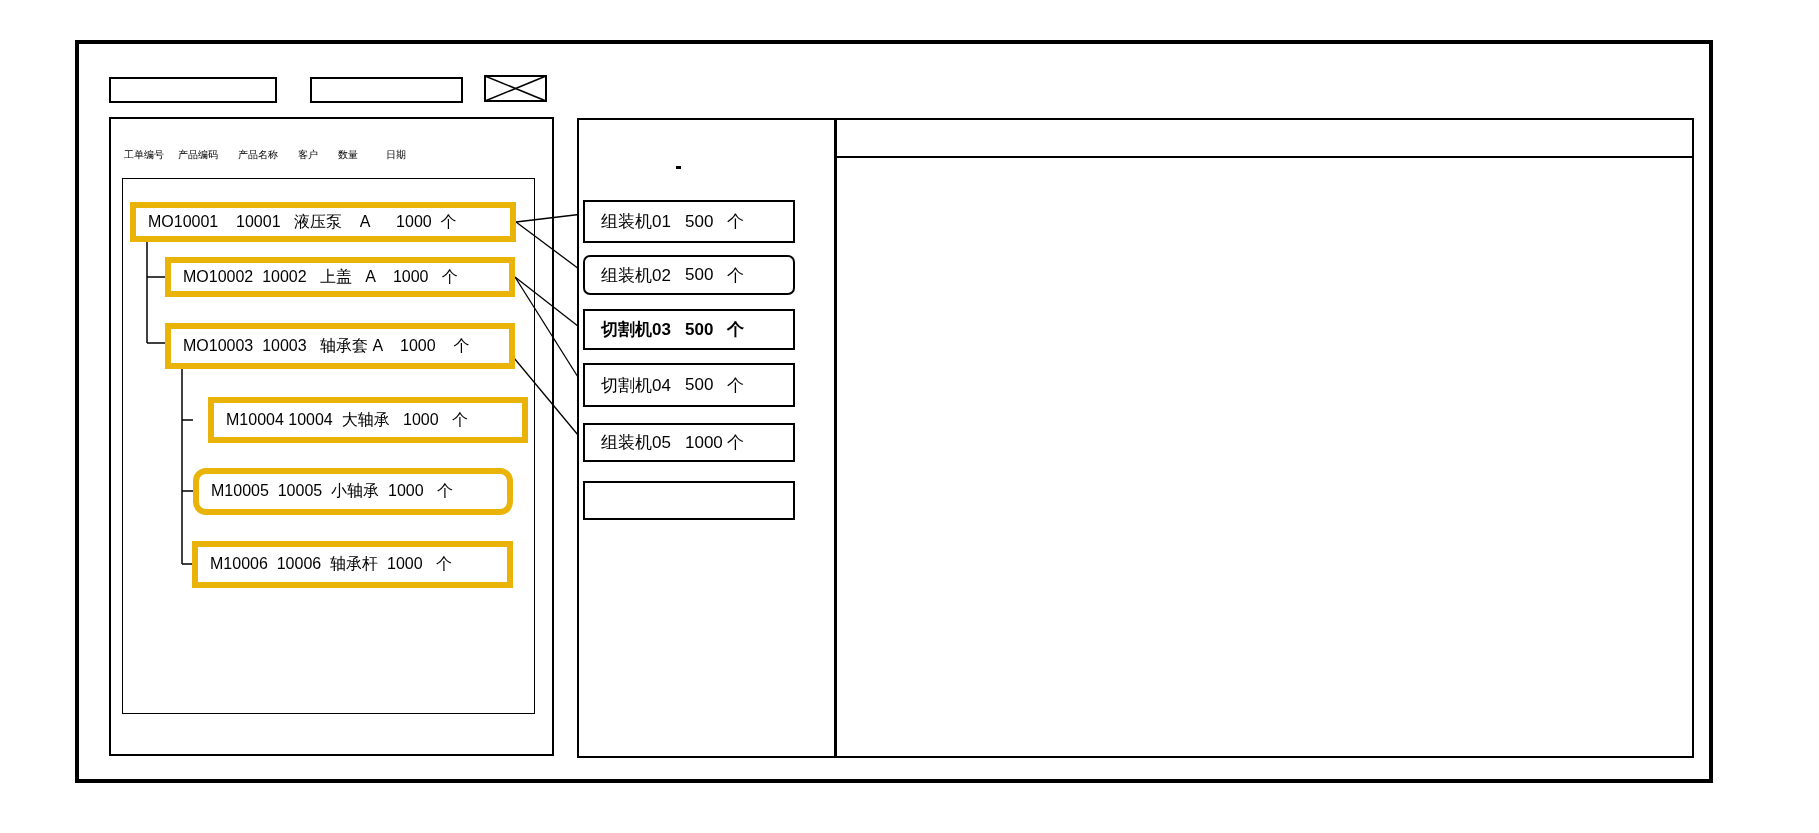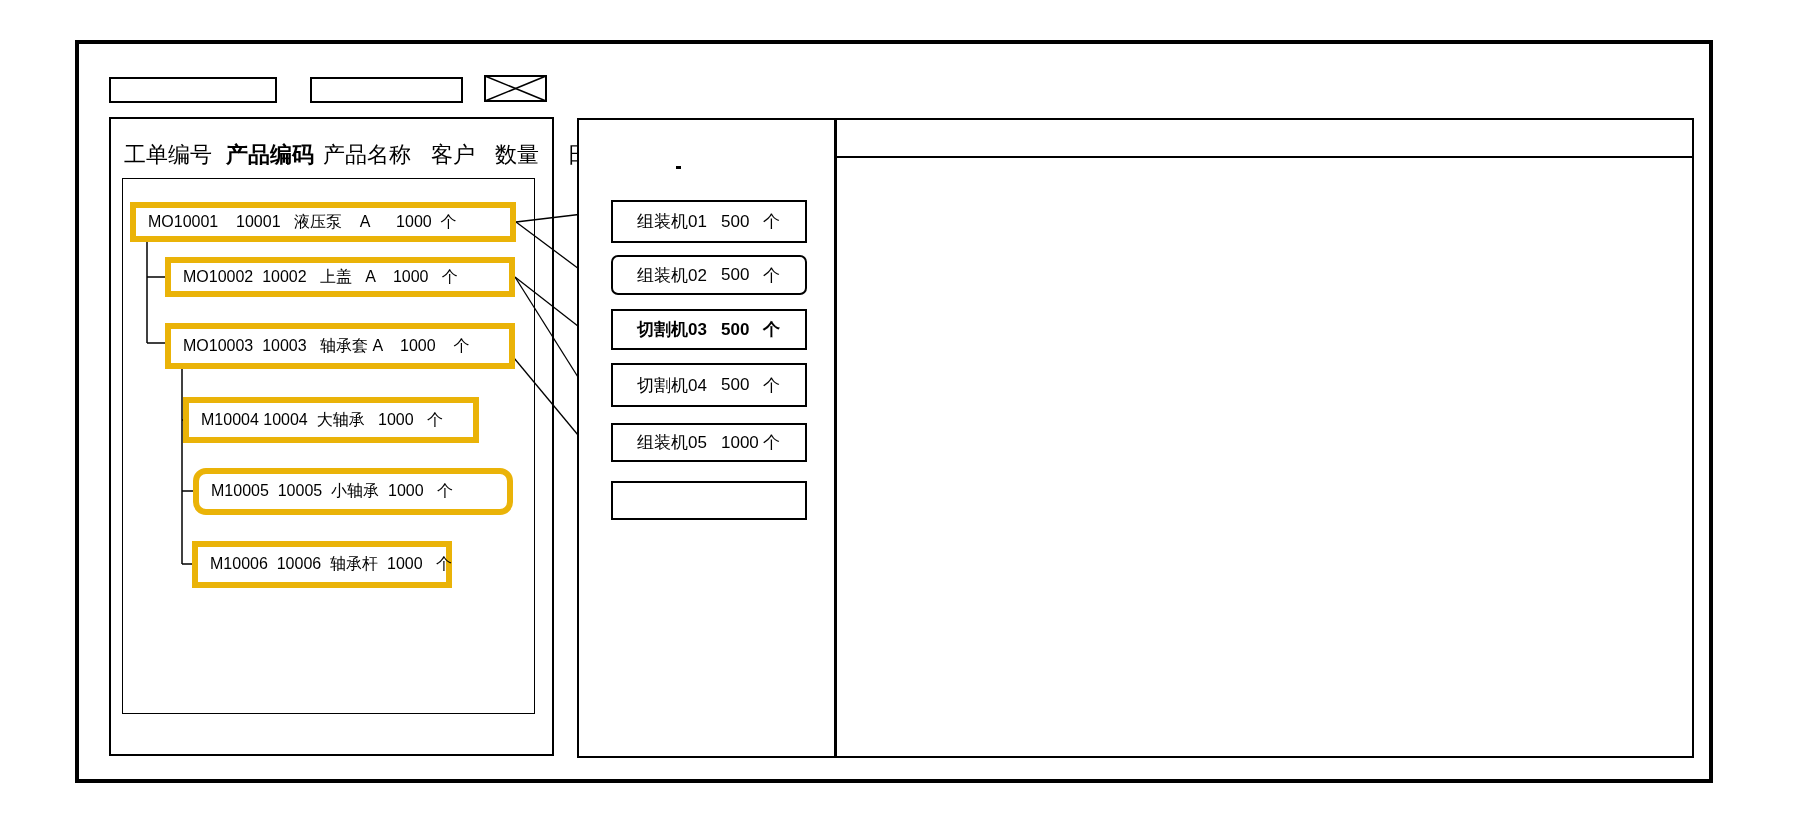--- a/index.html
+++ b/index.html
@@ -22,46 +22,46 @@
   
   .panel{position:absolute;border:2px solid #000;background:#fff;box-sizing:border-box;}
   .panel-left{left:109px;top:117px;width:445px;height:639px;}
   .panel-mid{left:577px;top:118px;width:259px;height:640px;}
   .panel-right{left:835px;top:118px;width:859px;height:640px;}
   .panel-right-header{position:absolute;left:0;top:0;width:100%;height:38px;
                       border-bottom:2px solid #000;box-sizing:border-box;}
 
   
   .cols{position:absolute;left:124px;top:144px;height:22px;display:flex;align-items:center;
-        font-size:22px;white-space:nowrap;}
+        font-size:10px;white-space:nowrap;}
   .cols .col{display:inline-block;}
   .cols .col:nth-child(1){margin-right:14px;}
-  .cols .col:nth-child(2){margin-right:9px;font-weight:bold;}
+  .cols .col:nth-child(2){margin-right:20px;}
   .cols .col:nth-child(3){margin-right:20px;}
   .cols .col:nth-child(4){margin-right:20px;}
   .cols .col:nth-child(5){margin-right:28px;}
 
   
   .tree-wrap{position:absolute;left:122px;top:178px;width:413px;height:536px;
              border:1.5px solid #000;box-sizing:border-box;background:#fff;}
 
   
   .node{position:absolute;border:6px solid #eab308;background:#fff;box-sizing:border-box;
         display:flex;align-items:center;font-size:16px;}
   .node .row-text{white-space:pre;padding-left:12px;}
   .n1{left:130px;top:202px;width:386px;height:40px;}
   .n2{left:165px;top:257px;width:350px;height:40px;align-items:center;}
   .n3{left:165px;top:323px;width:350px;height:46px;}
-  .n4{left:183px;top:397px;width:296px;height:46px;}
+  .n4{left:208px;top:397px;width:320px;height:46px;}
   .n5{left:193px;top:468px;width:320px;height:47px;border-radius:13px;}
-  .n6{left:192px;top:541px;width:260px;height:47px;}
+  .n6{left:192px;top:541px;width:321px;height:47px;}
 
   
-  .machine{position:absolute;left:583px;width:196px;border:2px solid #000;background:#fff;
-           box-sizing:border-box;display:flex;align-items:center;font-size:17px;padding-left:24px;margin-left:28px;}
+  .machine{position:absolute;left:583px;width:212px;border:2px solid #000;background:#fff;
+           box-sizing:border-box;display:flex;align-items:center;font-size:17px;padding-left:16px;}
   .machine .m-name{display:inline-block;width:84px;}
   .machine .m-qty{display:inline-block;min-width:42px;}
   .m1{top:200px;height:43px;}
   .m2{top:255px;height:40px;border-radius:7px;}
   .m3{top:309px;height:41px;font-weight:bold;}
   .m4{top:363px;height:44px;}
   .m5{top:423px;height:39px;}
   .m6{top:481px;height:39px;}
 
   

